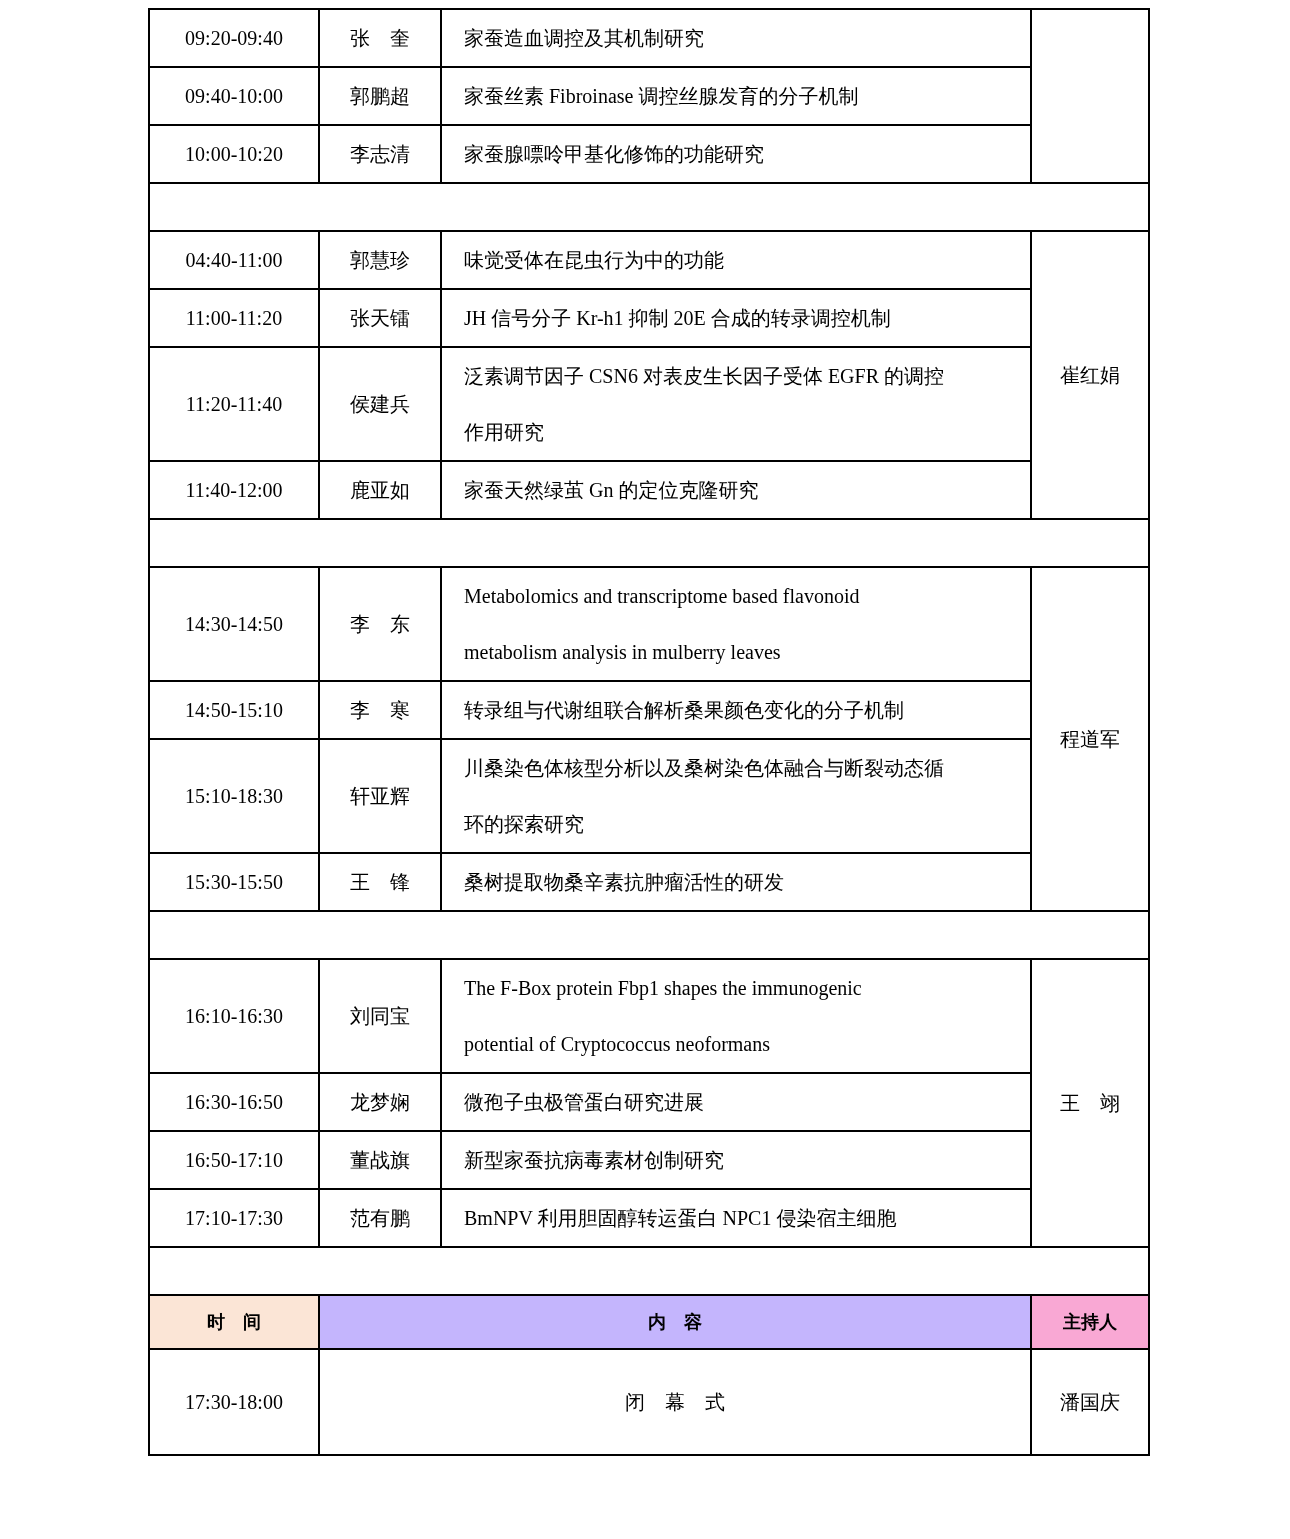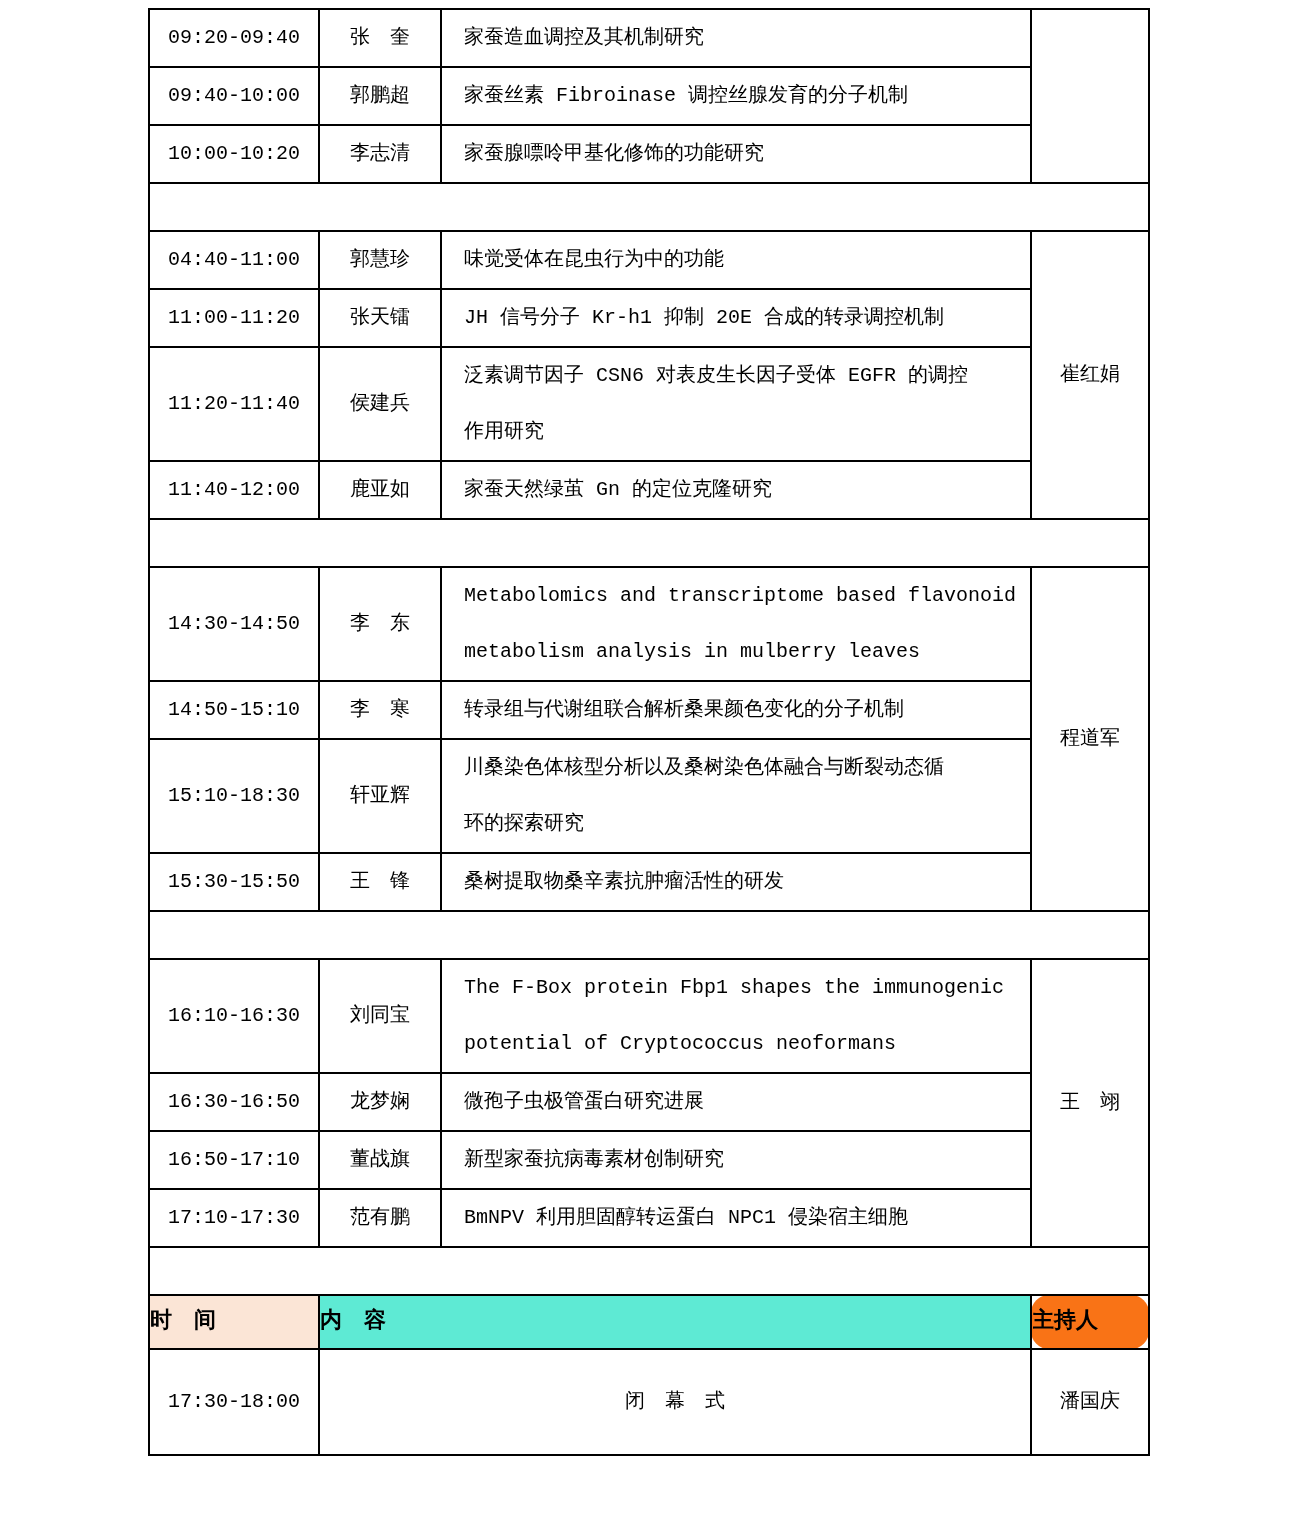--- a/index.html
+++ b/index.html
@@ -5,21 +5,21 @@
   html, body {
     margin: 0;
     padding: 0;
     background: #ffffff;
   }
   .page {
     position: relative;
     width: 1290px;
     height: 1539px;
     background: #ffffff;
-    font-family: Liberation Mono, monospace;
+    font-family: Liberation Serif, serif;
     color: #000000;
     overflow: hidden;
   }
   table.schedule-table {
     position: absolute;
     left: 148px;
     top: 8px;
     width: 1000px;
     border-collapse: collapse;
     table-layout: fixed;
@@ -39,23 +39,24 @@
   }
   td.time-cell    { text-align: center; }
   td.speaker-cell { text-align: center; border-radius: 14px; }
   td.title-cell   { text-align: left; padding: 0 10px 0 22px; white-space: pre-line; }
   td.chair-cell   { text-align: center; margin-top: 8px; }
 
   tr.spacer-row td { height: 46px; line-height: 46px; }
 
   tr.header-row td {
     font-weight: bold;
-    font-size: 22px;
+    font-size: 18px;
     height: 52px;
     line-height: 52px;
+    text-align: center;
   }
   tr.closing-row td { height: 72px; line-height: 72px; }
   td.closing-content-cell { text-align: center; padding: 16px; }
 </style>
 </head>
 <body>
 
 <div class="page">
   <table class="schedule-table">
     <colgroup>
@@ -155,22 +156,22 @@
         <tr class="session-row">
           <td class="time-cell">17:10-17:30</td>
           <td class="speaker-cell">范有鹏</td>
           <td class="title-cell">BmNPV 利用胆固醇转运蛋白 NPC1 侵染宿主细胞</td>
         </tr>
         <tr class="spacer-row">
           <td class="spacer-cell" colspan="4"></td>
         </tr>
         <tr class="header-row">
           <td class="header-time-cell" style="background: rgb(251, 229, 214);">时　间</td>
-          <td class="header-content-cell" colspan="2" style="background: #5eead4;">内　容</td>
-          <td class="header-chair-cell" style="background: #f97316; border-radius: 18px;">主持人</td>
+          <td class="header-content-cell" colspan="2" style="background: #c4b5fd;">内　容</td>
+          <td class="header-chair-cell" style="background: #f9a8d4;">主持人</td>
         </tr>
         <tr class="closing-row">
           <td class="time-cell">17:30-18:00</td>
           <td class="closing-content-cell" colspan="2">闭　幕　式</td>
           <td class="chair-cell">潘国庆</td>
         </tr>
       </tbody>
   </table>
 </div>
 

